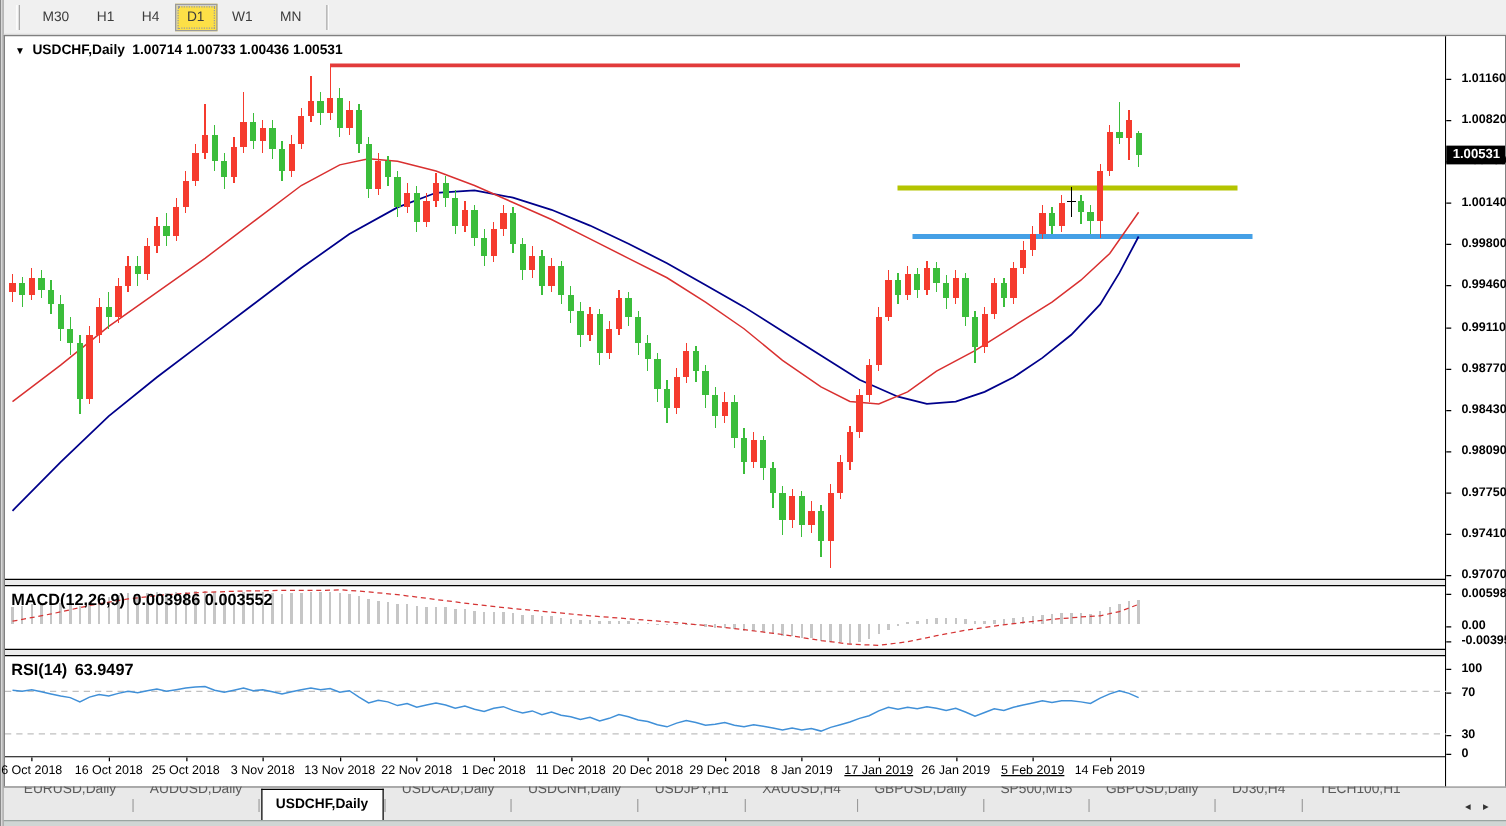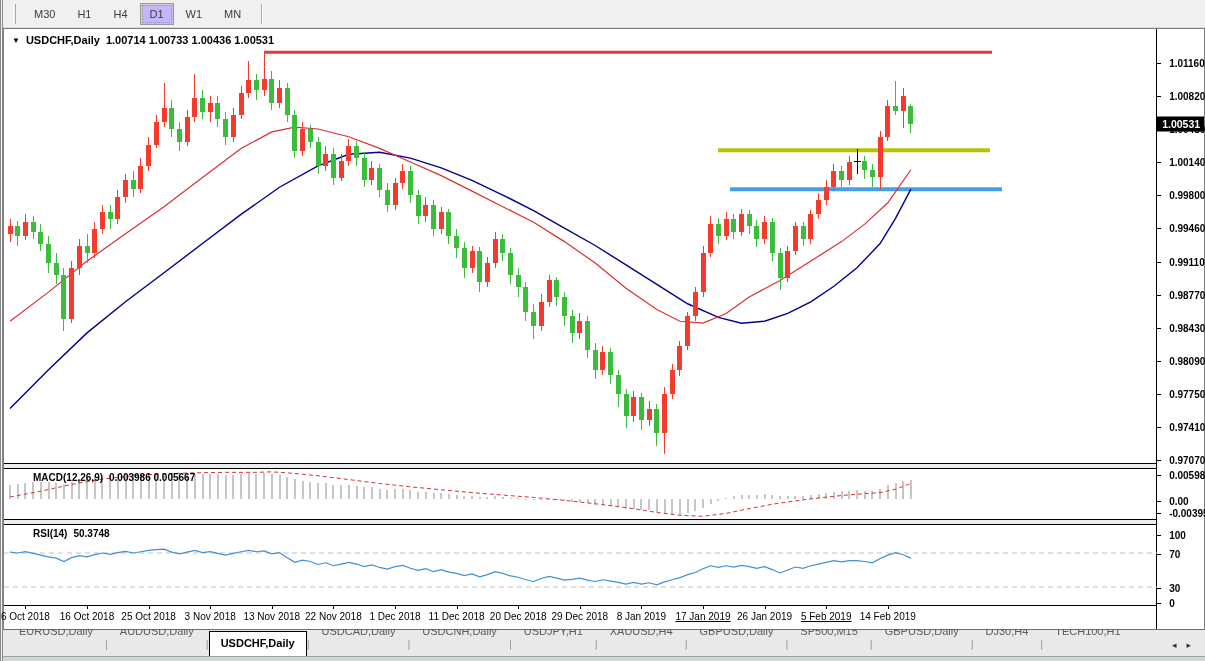--- a/index.html
+++ b/index.html
@@ -7,21 +7,21 @@
     font-family:"Liberation Sans", sans-serif; }
   .terminal { width:1205px; height:661px; display:flex; flex-direction:column;
     border-left:3px double #8a8a8a; background:#f0f0f0; }
 
   
   .tf-bar { height:28px; background:#f0f0f0; border-bottom:1px solid #d8d8d8;
     display:flex; align-items:center; padding-left:10px; }
   .tf-grip { width:3px; height:20px; border-left:1px solid #fff; border-right:1px solid #a8a8a8; margin-right:8px; }
   .tf-btn { font-size:11px; color:#3c3c3c; padding:4px 9px; margin-right:2px;
     border:1px solid transparent; cursor:default; }
-  .tf-btn.active { background:#c4b5fd; border:1px solid #9a9a9a;
+  .tf-btn.active { background:#fde047; border:1px solid #9a9a9a;
     box-shadow:inset 1px 1px 0 #cfcfcf; outline:1px dotted #9a9a9a; outline-offset:-3px; }
   .tf-sep { width:2px; height:20px; border-left:1px solid #a8a8a8; border-right:1px solid #fff; margin-left:8px; }
 
   
   .chart-window { flex:1; background:#fff; border:1px solid #808080; border-bottom:none;
     display:flex; position:relative; }
   .plots-col { width:1156px; display:flex; flex-direction:column; border-right:1px solid #000; }
   .axes-col { width:47px; position:relative; background:#fff; }
 
   .plot-main { height:435px; position:relative; border-bottom:1px solid #000; }
@@ -29,22 +29,22 @@
   .panel-sep2 { height:5px; background:#ececec; }
   .plot-macd { height:52px; position:relative; border-top:1px solid #000; border-bottom:1px solid #000; background:#fff; }
   .plot-rsi  { height:82px; position:relative; border-top:1px solid #000; border-bottom:1px solid #000; background:#fff; margin-top:-1px; }
   .date-strip { height:22px; position:relative; background:#fff; }
 
   svg { display:block; position:absolute; left:0; top:0; }
 
   .chart-title { position:absolute; left:8px; top:5px; font-size:11px; font-weight:bold;
     color:#000; display:flex; gap:6px; align-items:center; z-index:5; }
   .chart-title .tri { font-size:8px; }
-  .panel-label { position:absolute; left:5px; top:3px; font-size:10px; font-weight:bold;
-    color:#000; z-index:5; display:flex; gap:6px;margin-left:24px; }
+  .panel-label { position:absolute; left:5px; top:3px; font-size:13px; font-weight:bold;
+    color:#000; z-index:5; display:flex; gap:6px; }
 
   .axis-label { position:absolute; left:12px; font-size:10px; font-weight:bold; color:#000;
     white-space:nowrap; transform:translateY(-50%); }
   .axis-tick { position:absolute; left:0; width:4px; height:1px; background:#000; }
   .price-box { position:absolute; left:0; width:47px; height:15px; background:#000;
     color:#fff; font-size:10.5px; font-weight:bold; line-height:15px; padding-left:5px;
     transform:translateY(-50%); z-index:6; }
 
   .date-label { position:absolute; top:5px; font-size:10px; color:#000;
     transform:translateX(-50%); white-space:nowrap; }
@@ -339,21 +339,21 @@
               <rect x="904.4" y="77.28155339805794" width="5" height="17.76699029126212" fill="#3bbd3b"></rect>
             </g>
           </svg>
       </div>
 
       <div class="panel-sep1"></div>
 
       <div class="plot-macd">
         <div class="panel-label">
           <span>MACD(12,26,9)</span>
-          <span>0.003986 0.005667</span>
+          <span>0.003986 0.003552</span>
         </div>
         <svg id="macd-svg" width="1156" height="50" viewBox="0 0 1156 50">
             <g shape-rendering="crispEdges">
               <rect x="5" y="16.381829157862963" width="2" height="13.52248717174766" fill="#c6c6c6"></rect>
               <rect x="12.7" y="15.415937217023844" width="2" height="14.48837911258678" fill="#c6c6c6"></rect>
               <rect x="20.4" y="13.967099305765167" width="2" height="15.937217023845456" fill="#c6c6c6"></rect>
               <rect x="28.1" y="13.001207364926048" width="2" height="16.903108964684577" fill="#c6c6c6"></rect>
               <rect x="35.8" y="12.518261394506489" width="2" height="17.386054935104134" fill="#c6c6c6"></rect>
               <rect x="43.5" y="13.484153335345608" width="2" height="16.420162994265013" fill="#c6c6c6"></rect>
               <rect x="51.2" y="14.450045276184726" width="2" height="15.454271053425897" fill="#c6c6c6"></rect>
@@ -471,21 +471,21 @@
             </g>
             <polyline points="6,27.972532447932387 36.8,22.177180802897677 67.6,15.415937217023844 98.4,10.10353154240869 129.2,6.722909749471779 160,4.791125867793541 190.8,3.8252339269544198 221.6,3.3422879565348635 252.4,3.3422879565348635 267.8,2.859341986115303 283.2,3.8252339269544198 314,6.722909749471779 344.8,10.586477512828251 375.6,14.450045276184726 406.40000000000003,17.830667069121642 437.2,20.728342891639 468,23.626018714156352 498.8,26.04074856625415 529.6,28.455478418351948 560.4,31.3531542408693 591.2,34.733776033806215 622,38.597343797162694 652.8000000000001,43.42680350135828 675.9,46.324479323875636 699,47.29037126471476 722.1,44.3926954421974 745.2,39.56323573800181 768.3000000000001,35.21672200422578 791.4,31.836100211288862 814.5,28.93842438877151 837.6,26.52369453667371 860.7,24.59191065499547 876.1,23.626018714156352 891.5,20.245396921219438 906.9,14.450045276184726" fill="none" stroke="#d53434" stroke-width="1" stroke-dasharray="4 3"></polyline>
           </svg>
       </div>
 
       <div class="panel-sep2"></div>
 
       <div class="plot-rsi">
         <div class="panel-label">
           <span>RSI(14)</span>
-          <span>50.3748</span>
+          <span>63.9497</span>
         </div>
         <svg id="rsi-svg" width="1156" height="80" viewBox="0 0 1156 80">
             <line x1="0" x2="1156" y1="28" y2="28" stroke="#c0c0c0" stroke-width="1" stroke-dasharray="5 4"></line>
             <line x1="0" x2="1156" y1="62" y2="62" stroke="#c0c0c0" stroke-width="1" stroke-dasharray="5 4"></line>
             <polyline points="6,27.15 13.7,28 21.4,26.725 29.1,28.425 36.8,30.125 44.5,31.825 52.2,33.1 59.9,36.5 67.6,32.675 75.3,30.55 83,31.825 90.7,29.7 98.4,28 106.10000000000001,29.275 113.8,27.575 121.5,26.3 129.2,28 136.9,26.725 144.6,25.45 152.3,24.6 160,24.175 167.70000000000002,27.15 175.4,28.85 183.1,27.15 190.8,25.45 198.5,27.575 206.20000000000002,26.725 213.9,28.425 221.6,30.125 229.3,28.425 237,26.725 244.70000000000002,25.45 252.4,26.725 260.1,25.875 267.8,28.85 275.5,27.575 283.2,32.675 290.90000000000003,37.35 298.6,35.225 306.3,36.5 314,39.475 321.7,37.775 329.40000000000003,40.75 337.1,39.05 344.8,37.35 352.5,39.05 360.2,41.6 367.90000000000003,39.9 375.6,42.45 383.3,44.15 391,41.6 398.7,40.325 406.40000000000003,43.3 414.1,45.425 421.8,43.725 429.5,46.7 437.2,44.575 444.90000000000003,47.125 452.6,48.4 460.3,50.525 468,48.825 475.7,51.8 483.40000000000003,49.675 491.1,46.7 498.8,48.4 506.5,50.95 514.2,52.224999999999994 521.9,54.775 529.6,56.474999999999994 537.3000000000001,53.5 545,51.375 552.7,53.075 560.4,55.2 568.1,54.349999999999994 575.8000000000001,53.075 583.5,55.2 591.2,56.474999999999994 598.9,54.775 606.6,56.05 614.3000000000001,57.325 622,59.025 629.7,57.325 637.4,59.025 645.1,57.75 652.8000000000001,59.875 660.5,56.9 668.2,54.775 675.9,52.65 683.6,49.675 691.3000000000001,47.55 699,43.725 706.7,40.75 714.4,42.45 722.1,40.75 729.8000000000001,42.025 737.5,40.325 745.2,41.6 752.9,43.3 760.6,41.6 768.3000000000001,44.575 776,47.974999999999994 783.7,45 791.4,42.025 799.1,43.3 806.8000000000001,40.75 814.5,39.05 822.2,37.35 829.9,35.65 837.6,36.925 845.3000000000001,35.65 853,35.65 860.7,36.5 868.4,37.775 876.1,33.525 883.8000000000001,30.125 891.5,27.575 899.2,29.7 906.9,33.1425" fill="none" stroke="#4090d8" stroke-width="1.2"></polyline>
           </svg>
       </div>
 
       <div class="date-strip" id="date-axis">
           <div class="date-tick" style="left: 21.4px;"></div>

